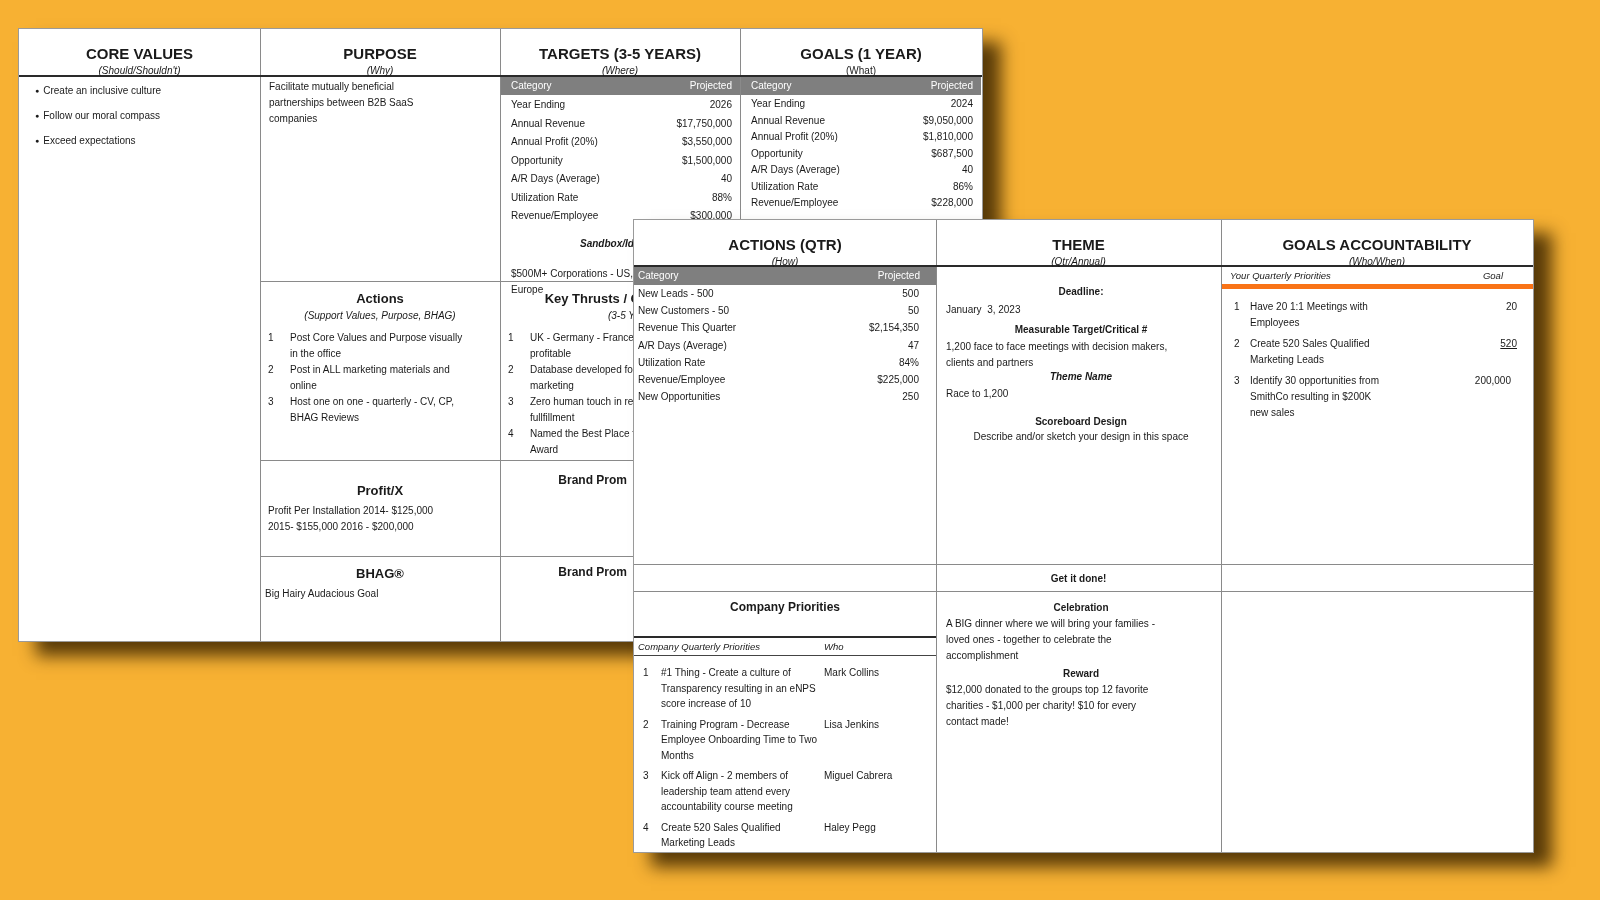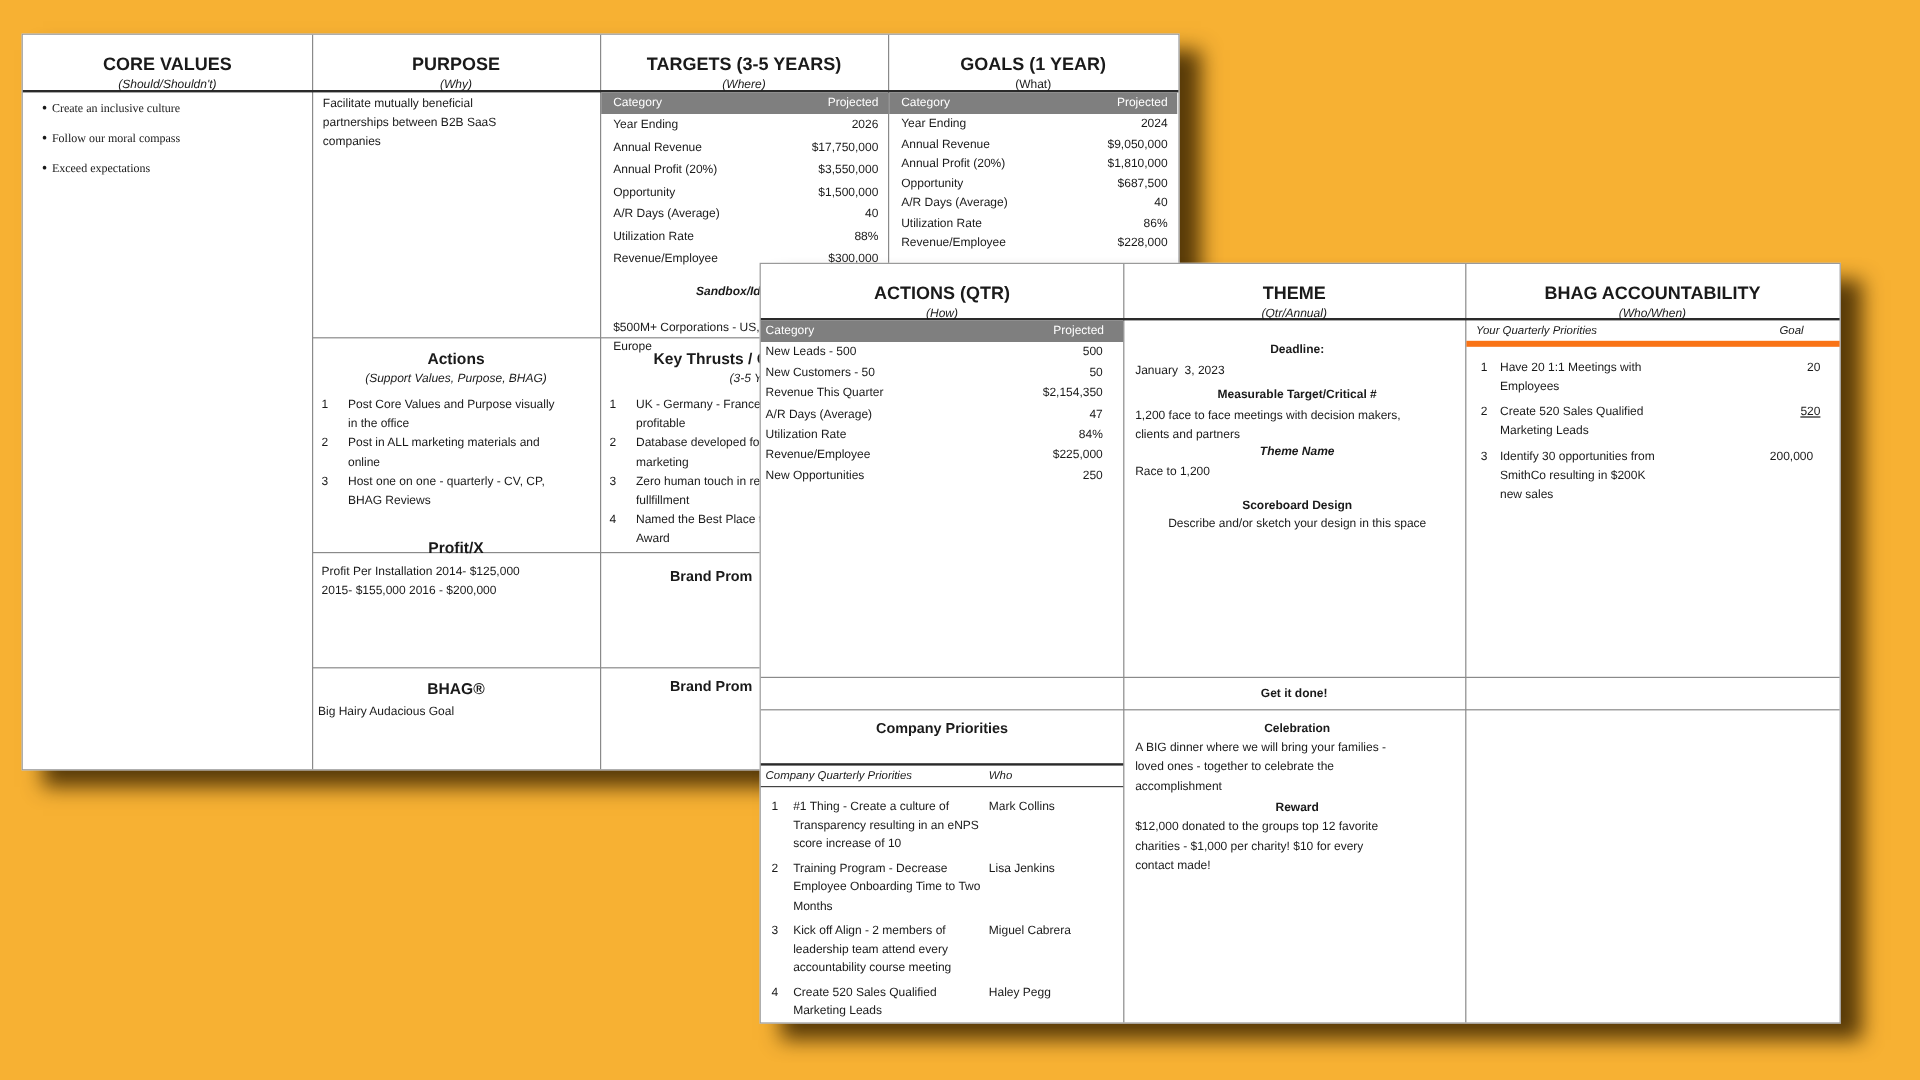--- a/index.html
+++ b/index.html
@@ -19,21 +19,21 @@
 
   .cell { position:absolute; box-sizing:border-box; }
   .vline { position:absolute; width:1px; background:#8a8a8a; }
   .hline { position:absolute; height:1px; background:#8a8a8a; }
   .hthick { position:absolute; height:2px; background:#2a2a2a; }
 
   .col-title { text-align:center; font-weight:bold; font-size:15px; margin-top:16px; }
   .col-sub { text-align:center; font-style:italic; font-size:10px; margin-top:3px; }
   .sec-title { text-align:center; font-weight:bold; font-size:13px; }
   .sec-sub { text-align:center; font-style:italic; font-size:10px; margin-top:4px; }
-  .bullets { list-style:none; margin:0; padding:0;font-family:Liberation Serif, serif; }
+  .bullets { list-style:none; margin:0; padding:0; }
   .bullets li { font-size:10px; margin-bottom:14px; }
   .bullets li::before { content:"●"; font-size:7px; margin-right:4px; vertical-align:1px; }
 
   .tbl-head {
     background:#7f7f7f; color:#fff; font-size:10px; height:18px; line-height:18px;
     display:flex; justify-content:space-between; padding:0 8px 0 10px;
   }
   .tbl-row { display:flex; justify-content:space-between; font-size:10px; padding:0 8px 0 10px; }
 
   .numlist { margin:0; padding:0; list-style:none; }
@@ -196,21 +196,21 @@
           <span class="n">3</span>
           <span><span>Zero human touch in re</span><br><span>fullfillment</span></span>
         </li>
       <li>
           <span class="n">4</span>
           <span><span>Named the Best Place t</span><br><span>Award</span></span>
         </li>
     </ul>
   </div>
 
-  <div class="cell" style="left:241px; top:420px; width:240px;">
+  <div class="cell" style="left:241px; top:454px; width:240px;">
     <div class="sec-title">Profit/X</div>
     <div class="para" style="padding-left:8px; margin-top:5px;">Profit Per Installation 2014- $125,000</div>
     <div class="para" style="padding-left:8px;">2015- $155,000 2016 - $200,000</div>
   </div>
   <div class="cell sec-title" style="left:481px; top:444px; width:240px; text-align:right; padding-right:113px; font-size:12px;">Brand Prom</div>
 
   <div class="cell" style="left:241px; top:537px; width:240px;">
     <div class="sec-title">BHAG®</div>
     <div class="para" style="padding-left:5px; margin-top:5px;">Big Hairy Audacious Goal</div>
   </div>
@@ -274,21 +274,21 @@
     <div class="para" style="margin-top:5px; white-space:pre;">January  3, 2023</div>
     <div class="center-b" style="margin-top:6px;">Measurable Target/Critical #</div>
     <div class="para" style="margin-top:4px; width:225px;">1,200 face to face meetings with decision makers, clients and partners</div>
     <div class="center-bi">Theme Name</div>
     <div class="para" style="margin-top:4px;">Race to 1,200</div>
     <div class="center-b" style="margin-top:14px;">Scoreboard Design</div>
     <div class="para" style="text-align:center; margin-top:2px;">Describe and/or sketch your design in this space</div>
   </div>
 
   <div class="cell" style="left:587px; top:0; width:312px; height:45px;">
-    <div class="col-title">BHAG ACCOUNTABILITY</div>
+    <div class="col-title">GOALS ACCOUNTABILITY</div>
     <div class="col-sub">(Who/When)</div>
   </div>
   <div class="cell" style="left:588px; top:50px; width:311px;">
     <div class="ital-head" style="padding:0 12px 0 8px; border-bottom:5px solid #f97316; height:14px;">
       <span>Your Quarterly Priorities</span>
       <span style="padding-right:18px;">Goal</span>
     </div>
     <div style="margin-top:10px;">
       <div style="display:flex; font-size:10px; line-height:16px; margin-bottom:5px;">
         <span style="width:28px; padding-left:12px; box-sizing:border-box;">1</span>

